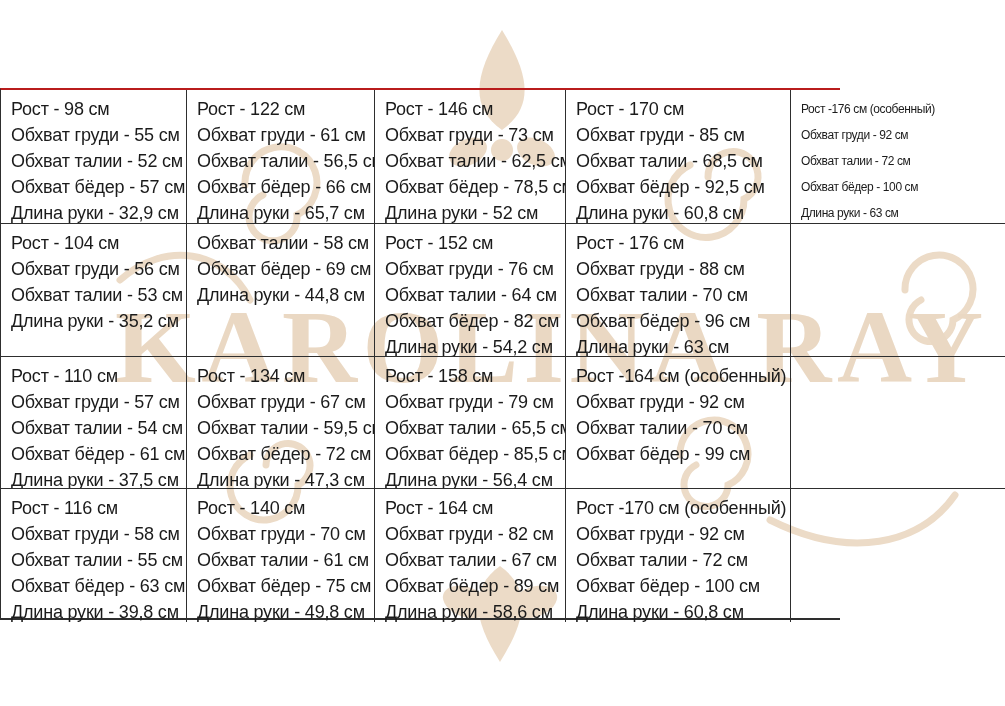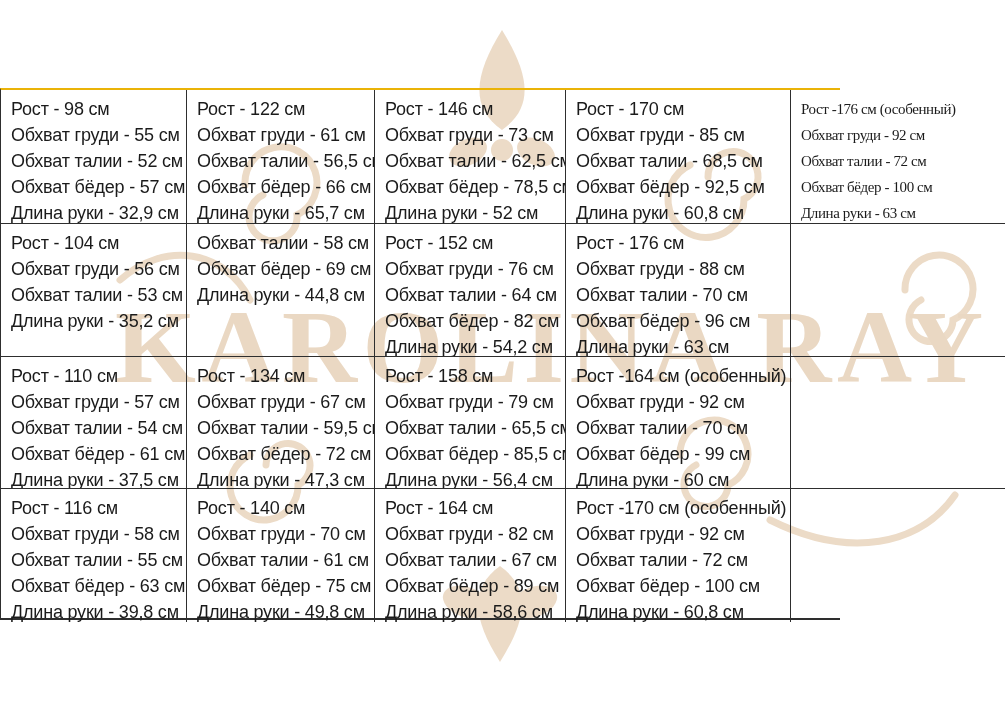--- a/index.html
+++ b/index.html
@@ -22,42 +22,42 @@
     position: absolute;
     left: 0;
     top: 88px;
     width: 840px;
     height: 532px;
     z-index: 1;
     display: grid;
     grid-template-columns: 186px 188px 191px 225px 215px;
     grid-template-rows: 134px 133px 132px 133px;
     box-sizing: border-box;
-    border-top: 2px solid #eab308;
+    border-top: 2px solid #b91c1c;
     border-bottom: 2px solid #2e2e2e;
     border-left: 1px solid #2e2e2e;
   }
   .cell {
     box-sizing: border-box;
     border-right: 1px solid #2e2e2e;
     border-bottom: 1px solid #2e2e2e;
     padding: 6px 2px 0 10px;
     background: transparent;
     overflow: hidden;
   }
   
   .cell:nth-last-child(-n+5) { border-bottom: none; }
   .line {
     font-size: 18px;
     line-height: 26px;
     color: #1b1b1b;
     white-space: nowrap;
     letter-spacing: -0.2px;
   }
-  .cell.tight .line { font-size: 15px; letter-spacing: -0.4px; font-family: Liberation Serif, serif; }
+  .cell.tight .line { font-size: 12px; letter-spacing: -0.4px; }
 </style>
 </head>
 <body>
 
 <div class="page">
 
   <svg class="watermark" viewBox="0 0 1005 706" xmlns="http://www.w3.org/2000/svg" aria-hidden="true">
     <g fill="#ecdbc7" stroke="none">
 
       <path d="M502 30 C476 72 468 106 502 130 C536 106 528 72 502 30 Z"></path>
@@ -167,21 +167,20 @@
       <div class="line">Обхват груди - 79 см</div>
       <div class="line">Обхват талии - 65,5 см</div>
       <div class="line">Обхват бёдер - 85,5 см</div>
       <div class="line">Длина руки - 56,4 см</div>
     </div>
     <div class="cell">
       <div class="line">Рост -164 см (особенный)</div>
       <div class="line">Обхват груди - 92 см</div>
       <div class="line">Обхват талии - 70 см</div>
       <div class="line">Обхват бёдер - 99 см</div>
-      <div class="line">Длина руки - 60 см</div>
     </div>
     <div class="cell"></div>
 
     <div class="cell">
       <div class="line">Рост - 116 см</div>
       <div class="line">Обхват груди - 58 см</div>
       <div class="line">Обхват талии - 55 см</div>
       <div class="line">Обхват бёдер - 63 см</div>
       <div class="line">Длина руки - 39,8 см</div>
     </div>

